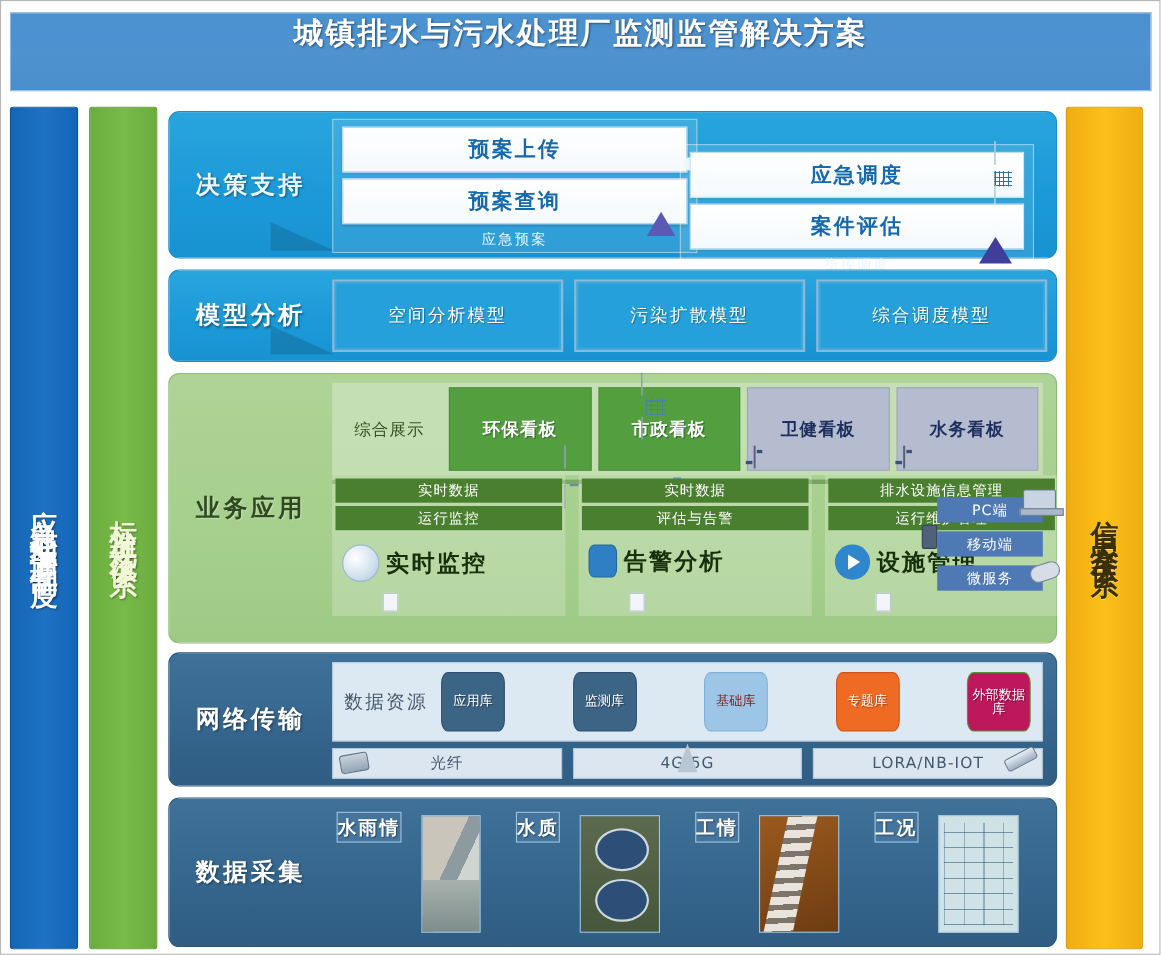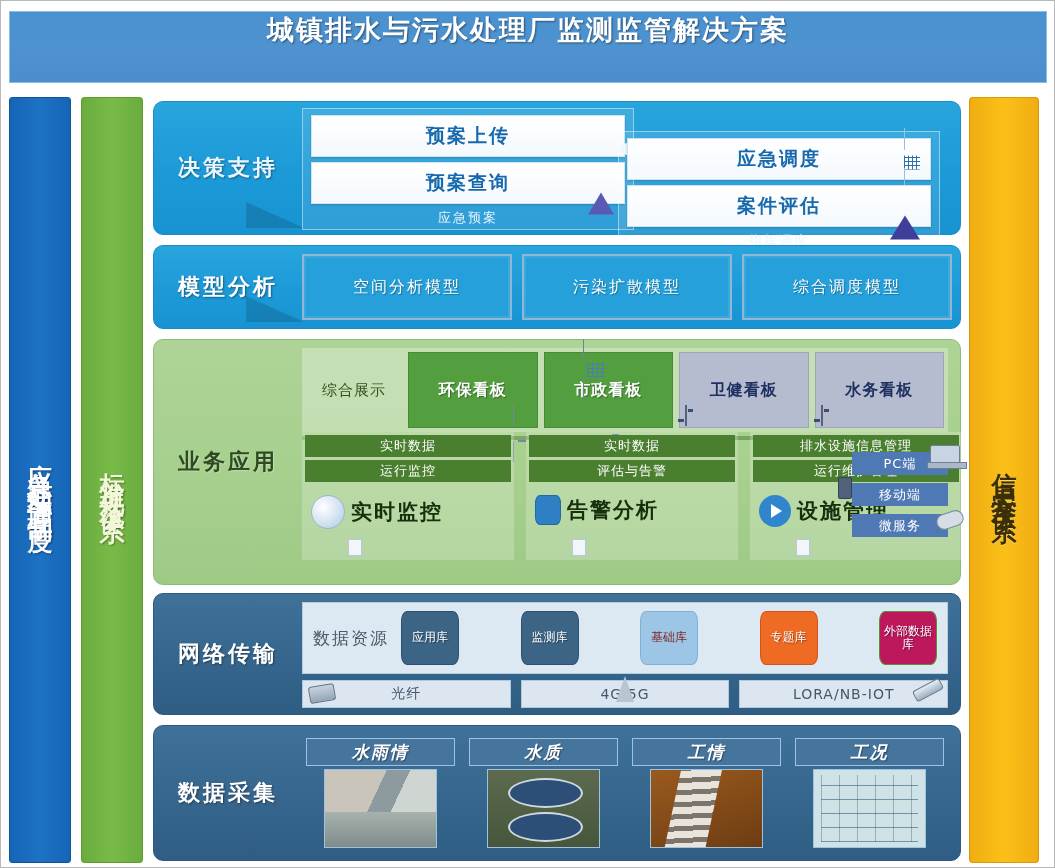--- a/index.html
+++ b/index.html
@@ -262,21 +262,21 @@
     border-radius:3px;transform:rotate(-28deg);}
 
   
   #sec-collect {
     top:724px; height:136px;
     background:linear-gradient(180deg,#3f7199 0%,#35658c 60%,#2f5d83 100%);
     border:1px solid #2c5a80;
   }
   .col-items { position:absolute; left:148px; right:12px; top:8px; bottom:8px;
     display:flex; gap:14px; padding:4px; }
-  .col-item { flex:1; display:flex; flex-direction:column;font-style:italic; }
+  .col-item { flex:1; display:flex; flex-direction:row; }
   .col-cap {
     height:28px; background:#45749c; border:1px solid #9fc3de;
     display:flex; align-items:center; justify-content:center;
     color:#ffffff; font-size:17px; letter-spacing:2px; font-weight:bold;
     text-shadow:1px 1px 1px rgba(0,0,0,.35);
   }
   .col-img { flex:1; margin:3px 18px 0 18px; border:1px solid #9fc3de; position:relative; overflow:hidden; }
   .img-river{background:linear-gradient(115deg,#c9c5bb 0 42%,#8d9aa0 42% 58%,#cfd6d2 58% 100%);}
   .img-river:after{content:"";position:absolute;left:0;bottom:0;width:100%;height:45%;
     background:linear-gradient(180deg,#a7b2ae,#7f8d8a);}

